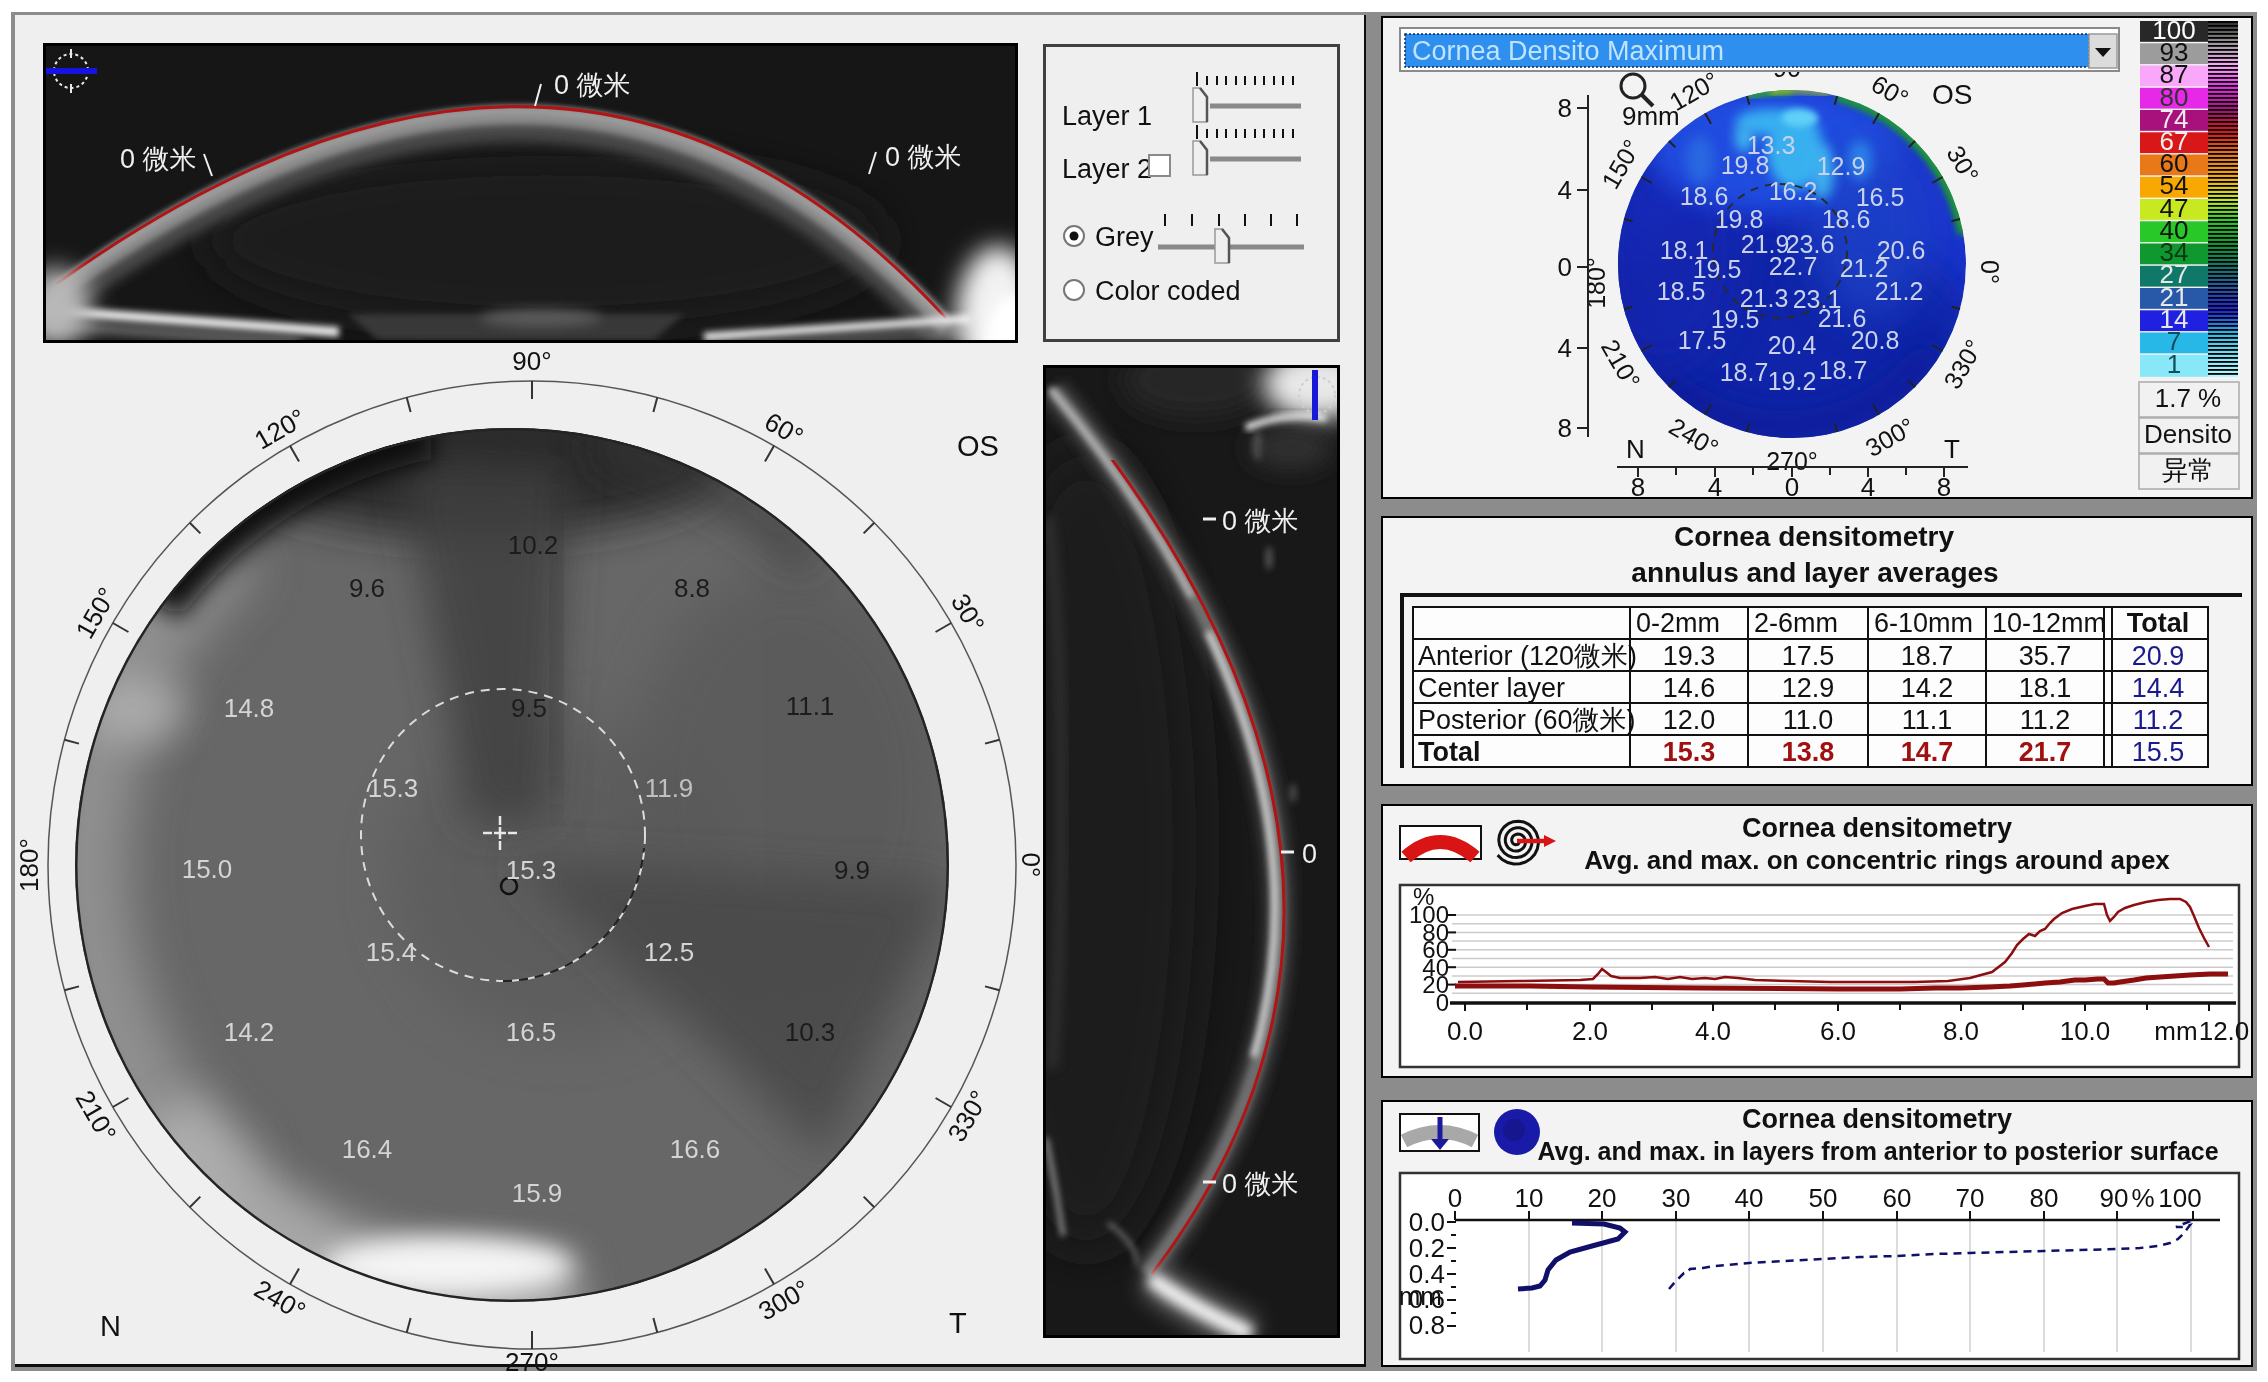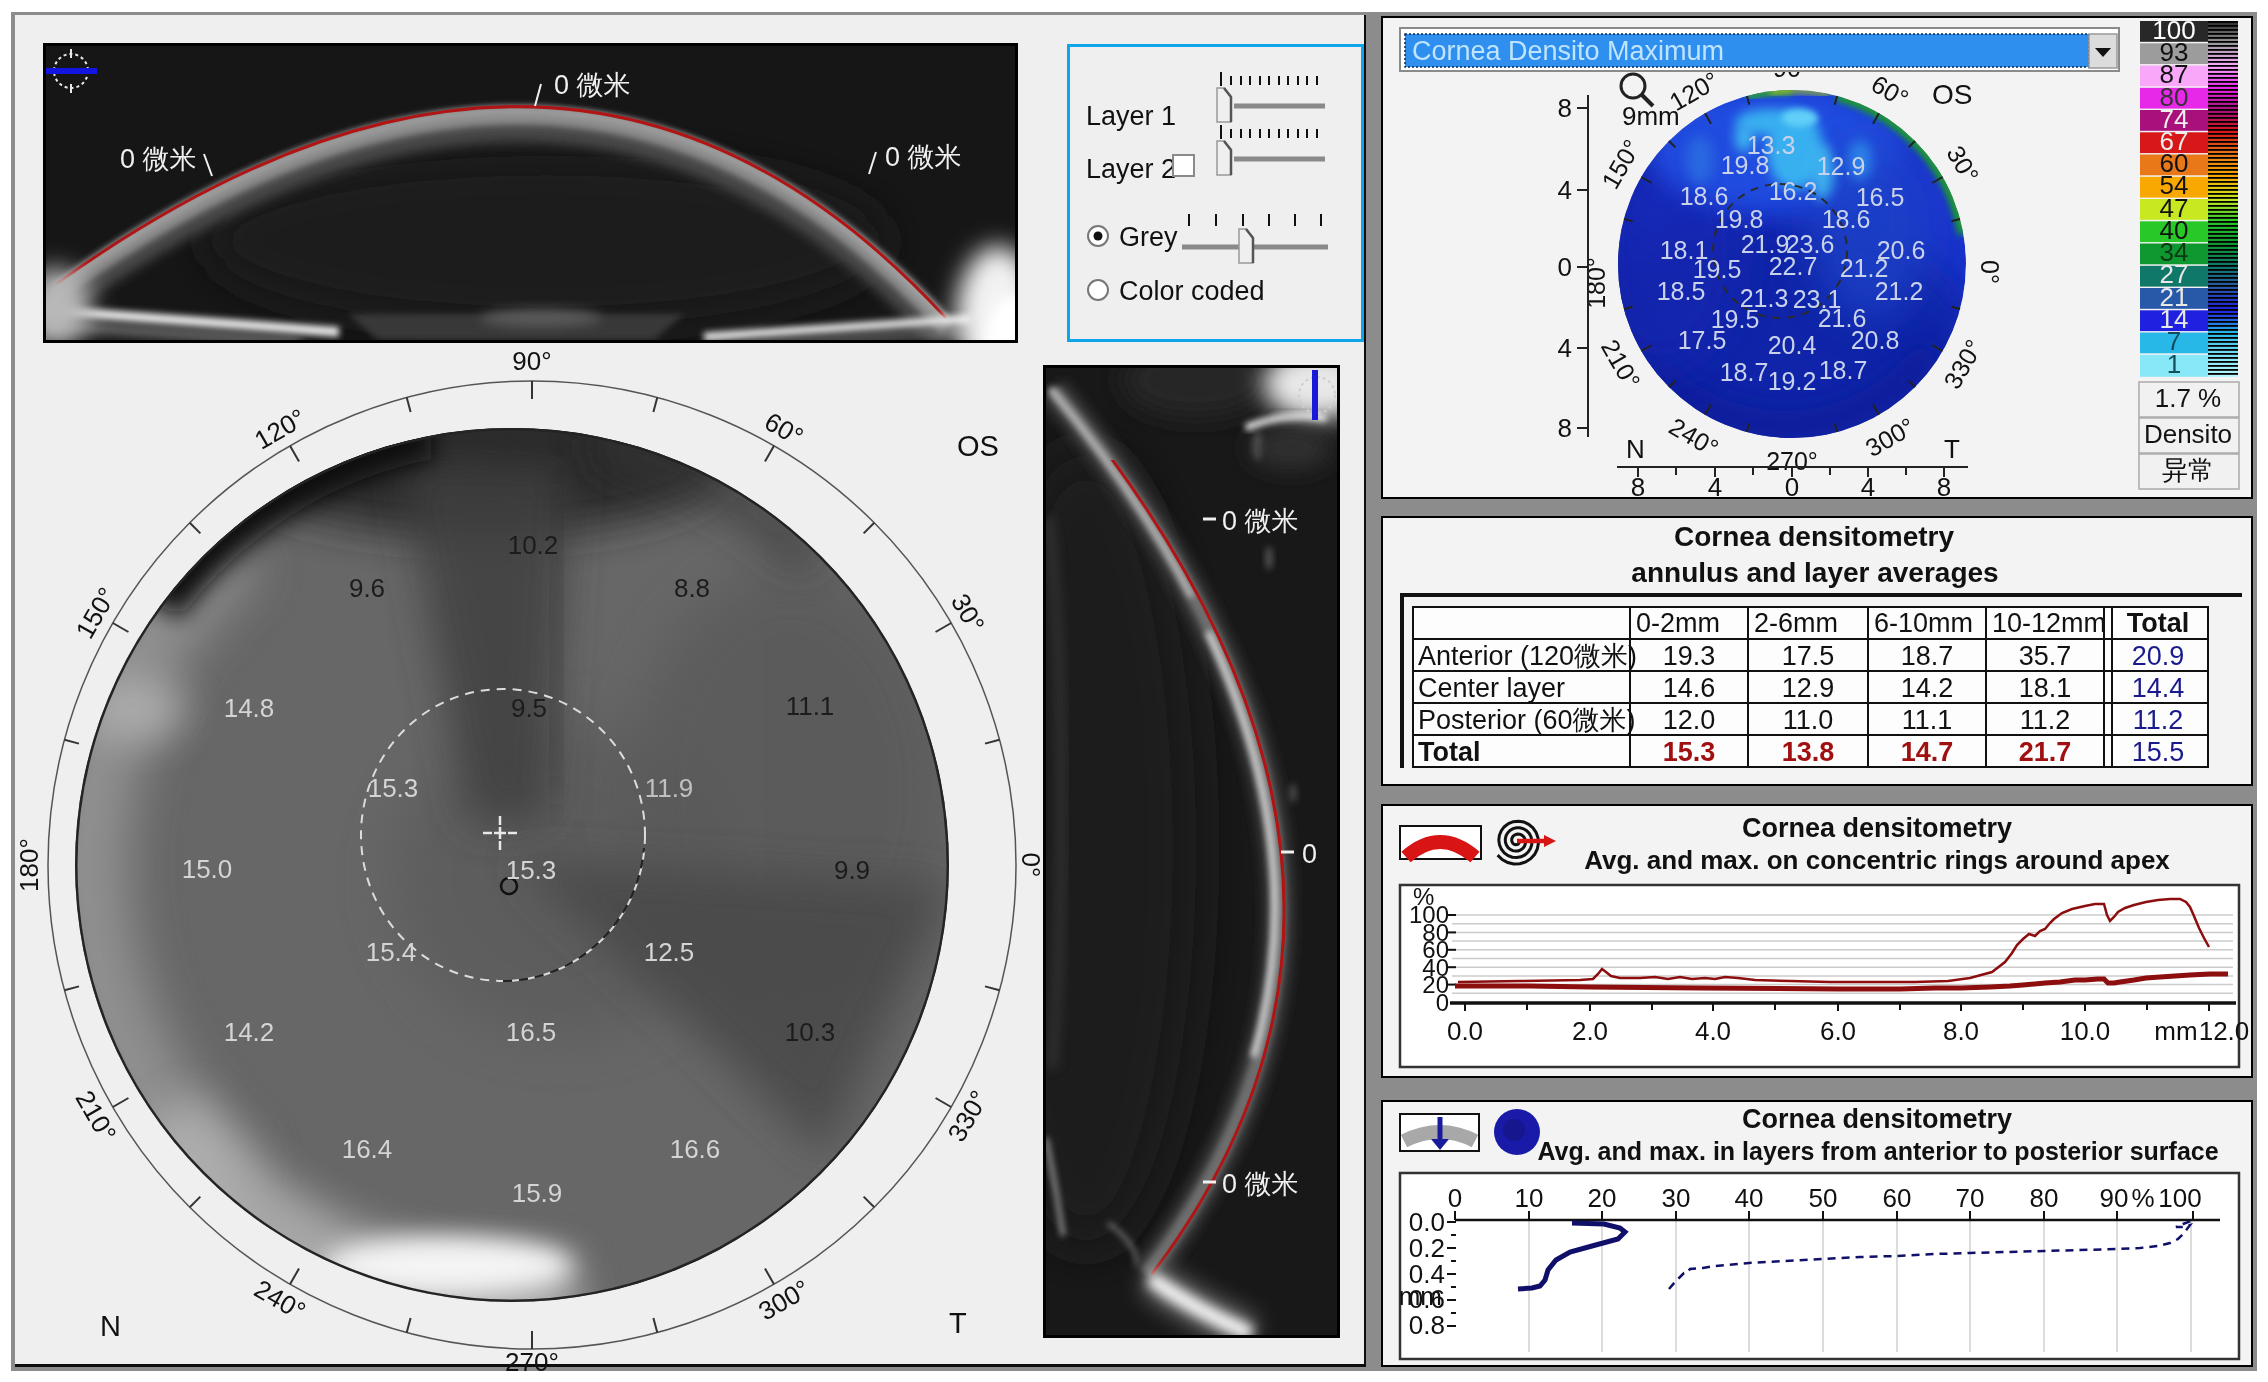--- a/index.html
+++ b/index.html
@@ -6,21 +6,21 @@
 html,body { width:2268px; height:1382px; background:#fff; font-family:"Liberation Sans",sans-serif; overflow:hidden; }
 #outer { position:absolute; left:11px; top:12px; width:2246px; height:1359px; background:#8c8c8c; }
 #lp { position:absolute; left:4px; top:3px; width:1351px; height:1352px; background:#efefef; border-right:2px solid #0d0d0d; border-bottom:3px solid #0d0d0d; }
 #rp { position:absolute; left:1370px; top:4px; width:872px; height:1351px; background:#8c8c8c; }
 .sub { position:absolute; left:0; width:872px; background:#f3f3f3; border:2px solid #000; }
 #p1 { top:0px; height:483px; }
 #p2 { top:500px; height:270px; }
 #p3 { top:788px; height:274px; }
 #p4 { top:1084px; height:267px; }
 #a1 { position:absolute; left:28px; top:28px; width:975px; height:300px; border:3px solid #000; background:#151515; }
-#a2 { position:absolute; left:1028px; top:29px; width:297px; height:298px; border:3px solid #0ea5e9; background:#efefef;margin-left:24px; }
+#a2 { position:absolute; left:1028px; top:29px; width:297px; height:298px; border:3px solid #404040; background:#efefef; }
 #a3 { position:absolute; left:1028px; top:350px; width:297px; height:973px; border:3px solid #000; background:#141414; }
 #a4 { position:absolute; left:0px; top:330px; width:1030px; height:1022px; }
 svg text { font-family:"Liberation Sans",sans-serif; }
 </style>
 </head>
 <body>
 <div id="outer">
   <div id="lp">
     <div id="a4">
 <svg width="1030" height="1032" viewBox="15 335 1030 1032">

